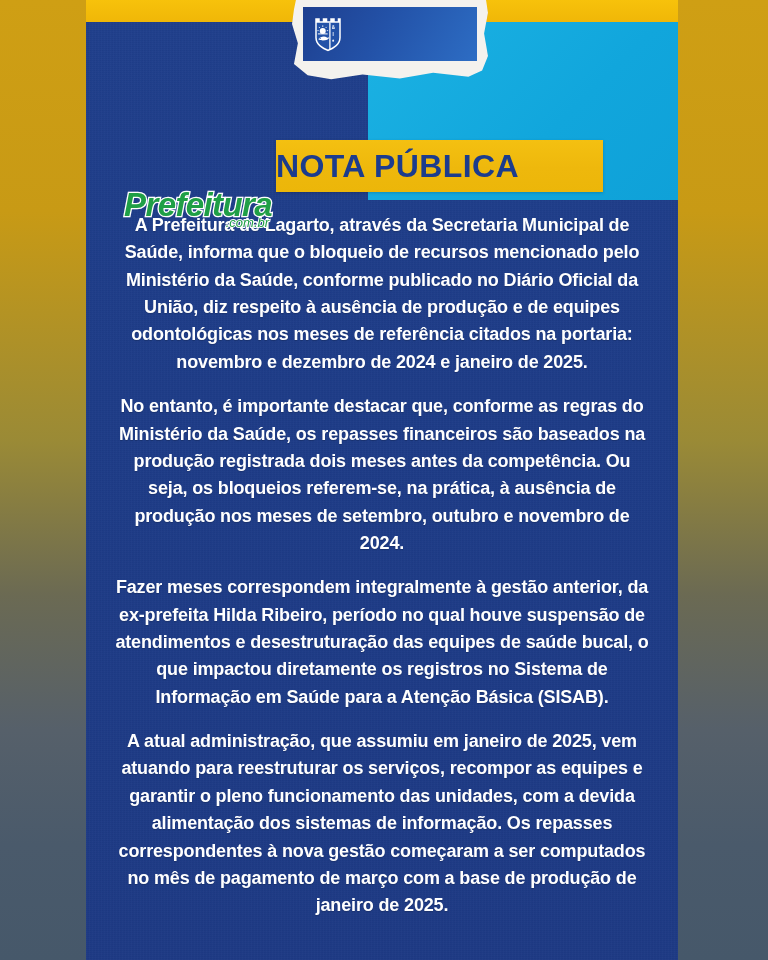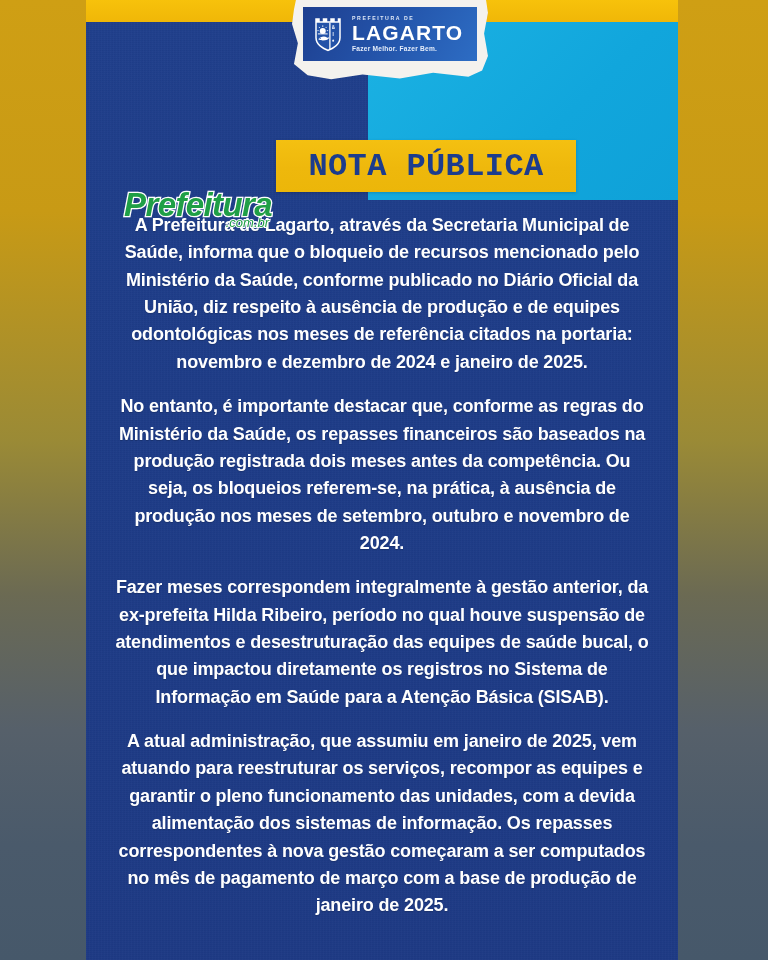--- a/index.html
+++ b/index.html
@@ -105,26 +105,25 @@
   }
   .logo-tag {
     font-size:6.6px; font-weight:700; color:#e6eefb;
     letter-spacing:.25px; margin-top:2.5px; white-space:nowrap;
   }
 
   
   .banner {
     position:absolute;
     left:190px; top:118px;
-    width:300px; height:52px;
+    width:327px; height:52px;
     background:linear-gradient(to bottom,#f4c011,#eeb80c 55%,#ecb609);
-    display:flex; align-items:center; justify-content:center;
+    display:flex; align-items:center; justify-content:flex-start;
     z-index:5;
     box-shadow:0 1px 3px rgba(0,0,0,.18);
-    font-family:Liberation Mono, monospace;
   }
   .banner-text {
     font-size:32px; font-weight:800; color:#1c3c8d;
     letter-spacing:.4px; white-space:nowrap;
   }
 
   
   .lagartense {
     position:absolute;
     left:38px; top:166px;
@@ -215,21 +214,16 @@
           <path d="M7 31c3-3.4 8-4.6 11.6-2.4 1.2.7 2 .2 2.6-.5.3 1.8-.7 3.2-2.4 3.6-3.4.8-7.6 1.6-11.8-.7z"></path>
           <circle cx="9.6" cy="30" r=".8" fill="#2352a8"></circle>
         </g>
         <rect x="21.5" y="9" width="2" height="35" fill="#ffffff" opacity=".85"></rect>
         <g fill="#ffffff" font-size="6" font-family="Liberation Sans, sans-serif" font-weight="700">
           <text x="27" y="17" text-anchor="middle">&amp;</text>
           <text x="27" y="26" text-anchor="middle">I</text>
           <text x="27" y="35" text-anchor="middle">♦</text>
         </g>
       </svg>
-      <div class="logo-text">
-        <span class="logo-pref">PREFEITURA DE</span>
-        <span class="logo-name">LAGARTO</span>
-        <span class="logo-tag">Fazer Melhor. Fazer Bem.</span>
-      </div>
     </div>
   </div>
 
 </div>
 
 </body></html>

